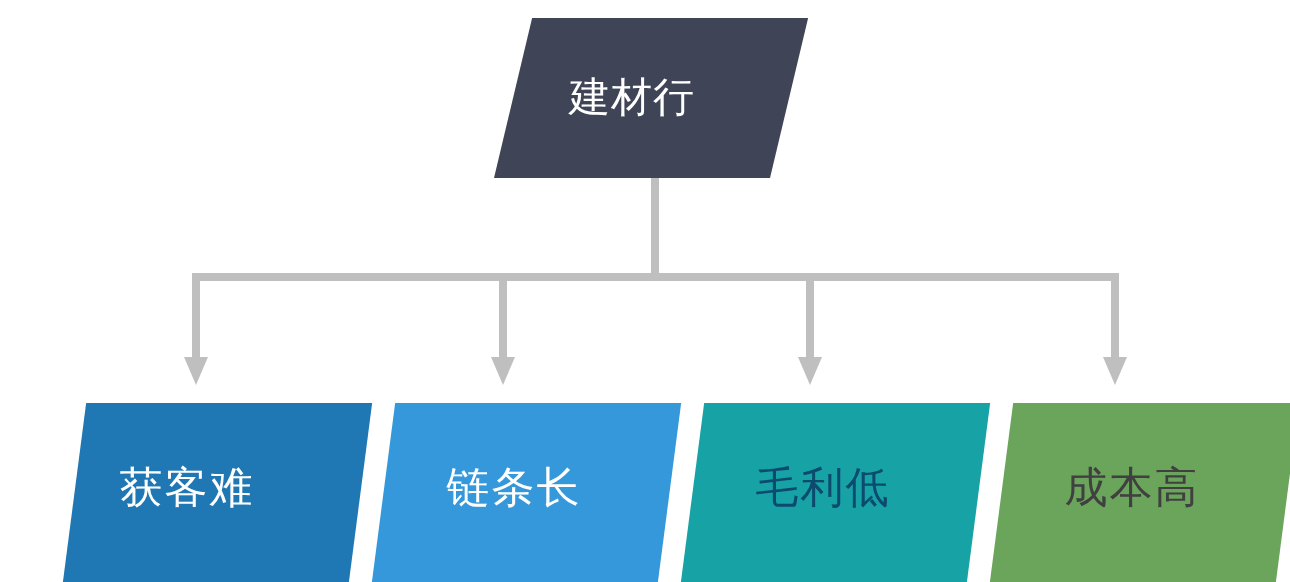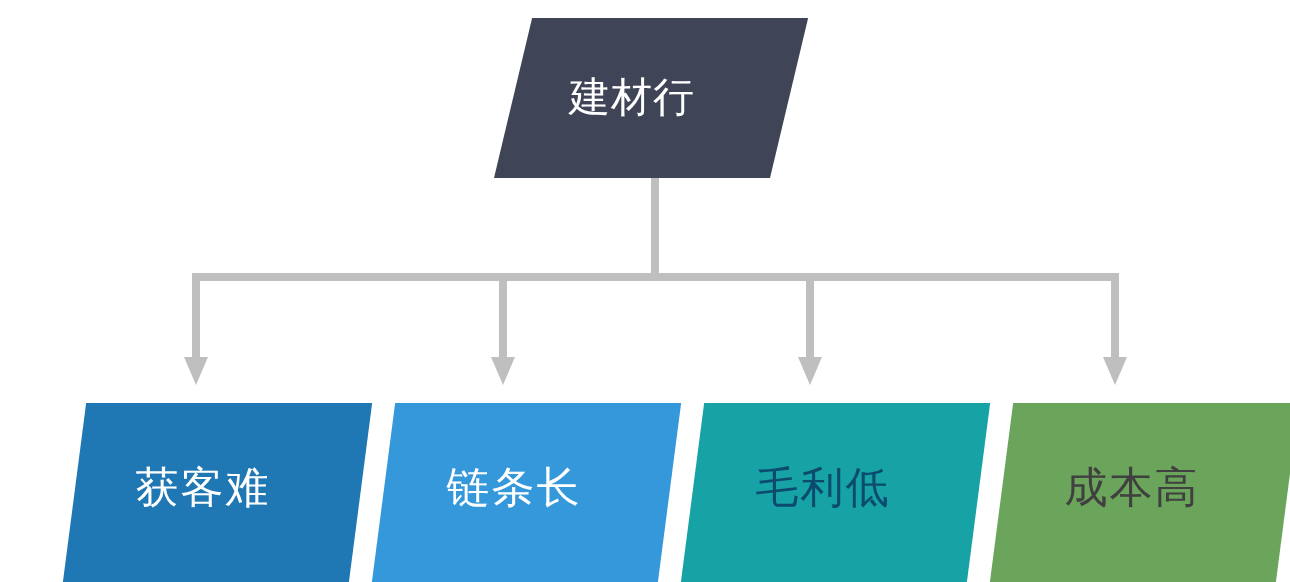--- a/index.html
+++ b/index.html
@@ -90,21 +90,21 @@
 
       <rect x="806" y="273" width="8" height="86"></rect>
       <polygon points="798,357 822,357 810,385"></polygon>
 
       <rect x="1111" y="273" width="8" height="86"></rect>
       <polygon points="1103,357 1127,357 1115,385"></polygon>
     </g>
   </svg>
 
   <div class="leaf" style="left:62px;background:#1f77b4;"></div>
-  <div class="leaf-label" style="left: 60px; color: rgb(255, 255, 255);">获客难</div>
+  <div class="leaf-label" style="left: 44px; color: rgb(255, 255, 255);">获客难</div>
 
   <div class="leaf" style="left:371px;background:#3498db;"></div>
   <div class="leaf-label" style="left: 371px; color: rgb(255, 255, 255);">链条长</div>
 
   <div class="leaf" style="left:680px;background:#17a2a6;"></div>
   <div class="leaf-label" style="left: 680px; color: #0c4a6e;">毛利低</div>
 
   <div class="leaf" style="left:989px;background:#6aa55b;"></div>
   <div class="leaf-label" style="left: 989px; color: #404040;">成本高</div>
 

